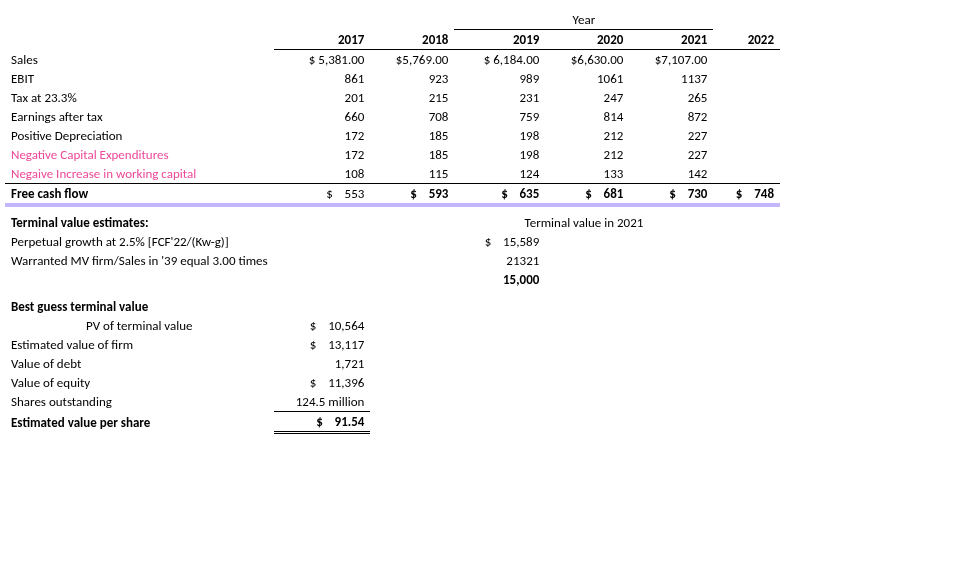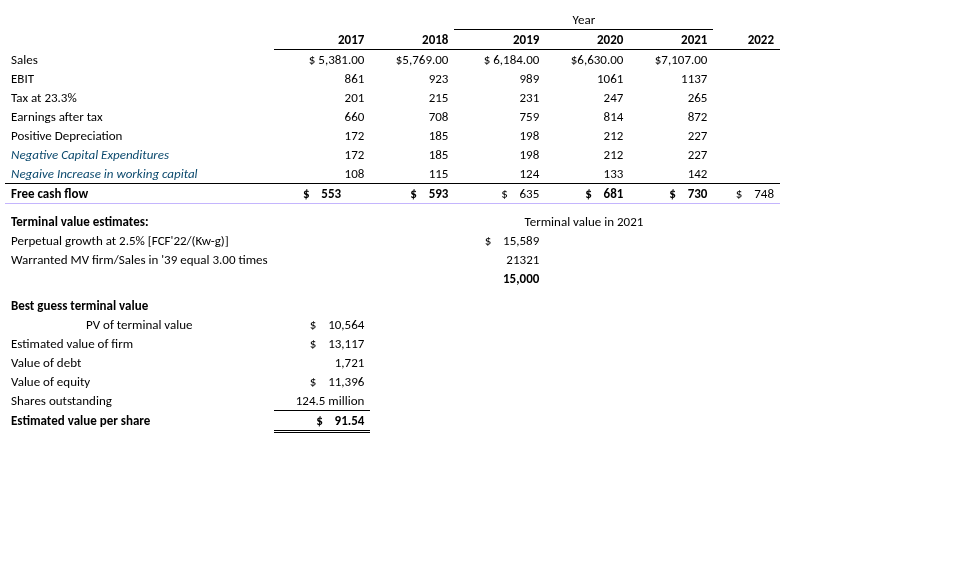--- a/index.html
+++ b/index.html
@@ -22,24 +22,24 @@
     td, th {
       padding: 2px 6px;
       white-space: nowrap;
     }
 
     
     .year-num { font-weight: bold; text-align: right; }
     .border-bottom { border-bottom: 1px solid #000; }
 
     .bold { font-weight: bold; }
-    .blue { color: #0c4a6e; font-style: italic; }
+    .blue { color: #ec4899; }
 
     
-    .fcf-row td { font-weight: bold; border-top: 1px solid #000; border-bottom: 1px solid #c4b5fd; }
+    .fcf-row td { font-weight: bold; border-top: 1px solid #000; border-bottom: 4px solid #c4b5fd; }
 
     .right { text-align: right; }
   </style>
 </head>
 <body>
 
 <div class="container">
   <table>
 
     <colgroup>
@@ -136,41 +136,41 @@
         <td class="right">108</td>
         <td class="right">115</td>
         <td class="right">124</td>
         <td class="right">133</td>
         <td class="right">142</td>
         <td class="right"></td>
       </tr>
 
       <tr class="fcf-row">
         <td>Free cash flow</td>
-        <td class="right" style="font-weight:bold;text-align:center;">
+        <td class="right" style="font-weight:normal;">
           <span>$</span>&nbsp;&nbsp;&nbsp;
           <span>553</span>
         </td>
         <td class="right" style="font-weight:bold;">
           <span>$</span>&nbsp;&nbsp;&nbsp;
           <span>593</span>
         </td>
-        <td class="right" style="font-weight:normal;">
+        <td class="right" style="font-weight:bold;">
           <span>$</span>&nbsp;&nbsp;&nbsp;
           <span>635</span>
         </td>
         <td class="right" style="font-weight:bold;margin-top:24px;">
           <span>$</span>&nbsp;&nbsp;&nbsp;
           <span>681</span>
         </td>
         <td class="right" style="font-weight:bold;">
           <span>$</span>&nbsp;&nbsp;&nbsp;
           <span>730</span>
         </td>
-        <td class="right" style="font-weight:normal;">
+        <td class="right" style="font-weight:bold;">
           <span>$</span>&nbsp;&nbsp;&nbsp;
           <span>748</span>
         </td>
       </tr>
 
       <tr>
         <td colspan="7" style="height:8px;"></td>
       </tr>
 
 

